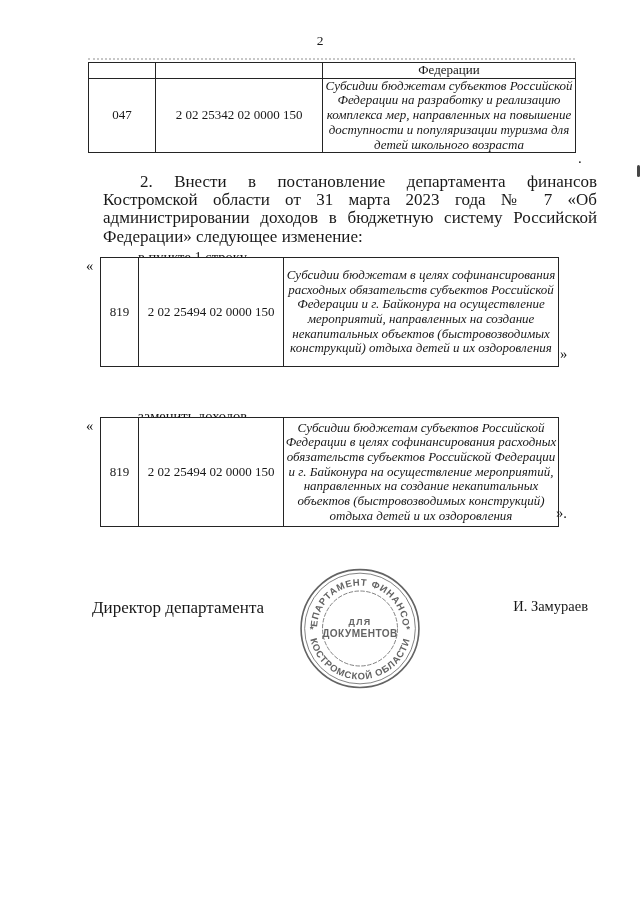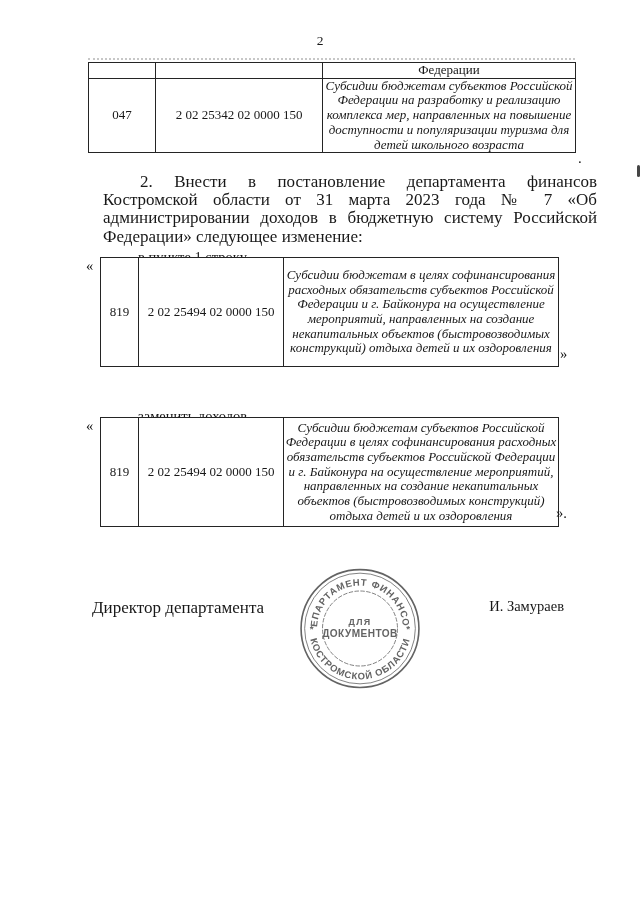--- a/index.html
+++ b/index.html
@@ -36,21 +36,21 @@
   .t2 col.c3,.t3 col.c3{width:275px;}
   .t2 td,.t3 td{height:108px;}
 
   .q{position:absolute;font-size:14.5px;}
   .q-open-2{left:86px;top:258px;}
   .q-close-2{left:560px;top:346px;}
   .q-open-3{left:86px;top:418px;}
   .q-close-3{left:556px;top:505px;}
 
   .sig-title{position:absolute;left:92px;top:598px;font-size:17px;}
-  .sig-name{position:absolute;right:76px;top:598px;font-size:14.5px;}
+  .sig-name{position:absolute;right:52px;top:598px;font-size:14.5px;}
 
   .stamp{position:absolute;left:294px;top:566px;width:132px;height:125px;opacity:.82;}
   .stamp .ring-outer{fill:none;stroke-width:1.8;}
   .stamp .ring-outer2{fill:none;stroke-width:.9;}
   .stamp .ring-inner{fill:none;stroke-width:.9;stroke-dasharray:5 1.6;}
   .stamp text{font-family:"Liberation Sans", sans-serif;font-weight:700;}
   .stamp .arc{font-size:10.6px;letter-spacing:.9px;}
   .stamp .star{font-size:11px;text-anchor:middle;}
   .stamp .ctr1{font-size:10px;letter-spacing:1.5px;text-anchor:middle;}
   .stamp .ctr2{font-size:11.3px;letter-spacing:.5px;text-anchor:middle;}

